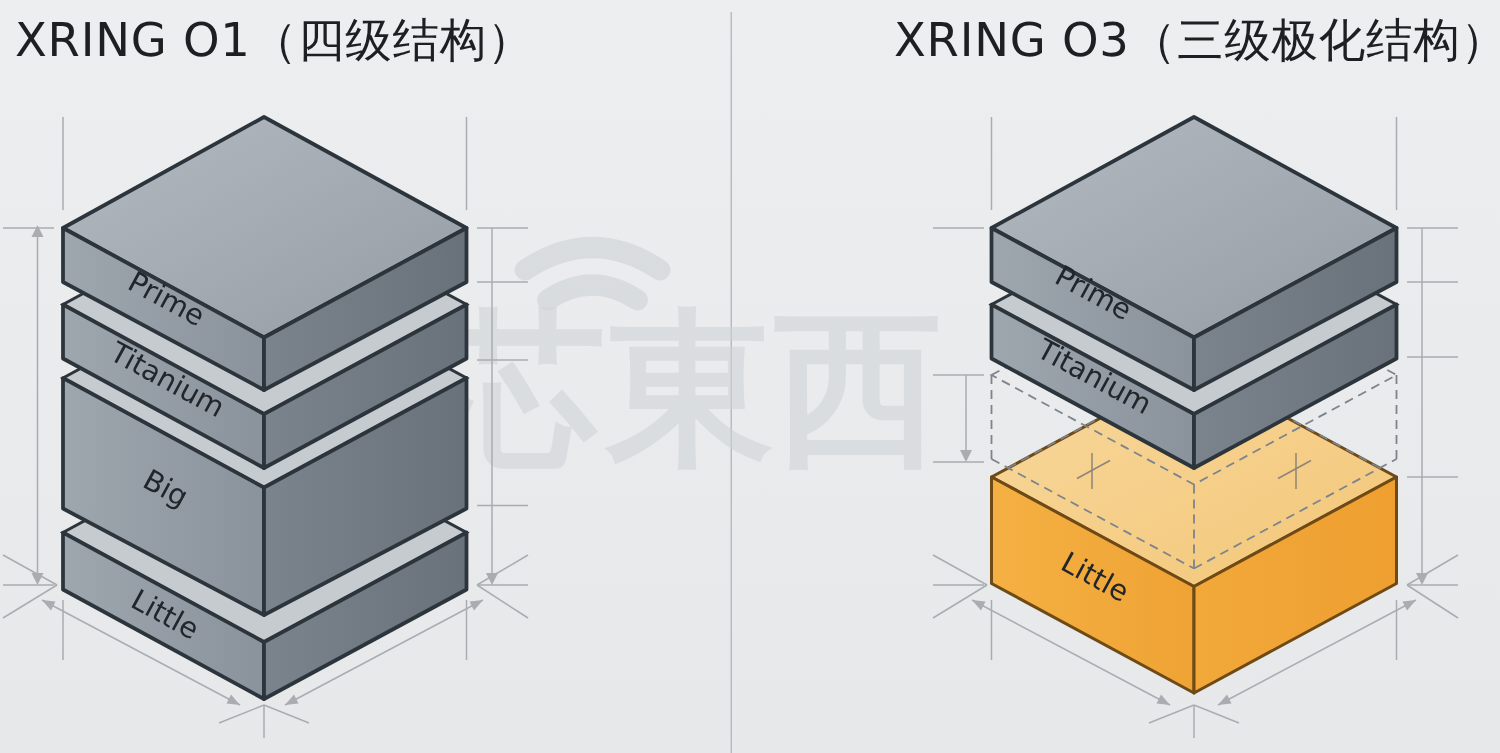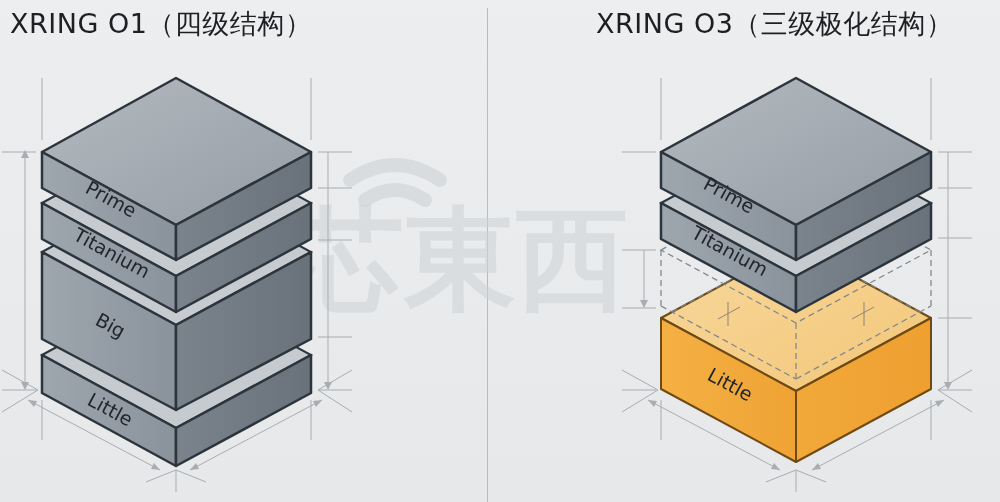--- a/index.html
+++ b/index.html
@@ -1,18 +1,18 @@
 <!DOCTYPE html>
 <html><head>
 <meta charset="utf-8">
 <style>
   html,body{margin:0;padding:0;}
   body{width:1000px;height:502px;overflow:hidden;background:#e9ebec;font-family:"DejaVu Sans","Liberation Sans",sans-serif;position:relative;}
   .bg{position:absolute;inset:0;background:linear-gradient(180deg,#eceeef 0%,#e6e8ea 100%);}
-  .title{position:absolute;top:6px;font-size:27px;color:#1d1f22;letter-spacing:0.5px;white-space:nowrap;font-family:"DejaVu Sans","Liberation Sans",sans-serif;}
+  .title{position:absolute;top:6px;font-size:31px;color:#1d1f22;letter-spacing:0.5px;white-space:nowrap;font-family:"DejaVu Sans","Liberation Sans",sans-serif;}
   .title-left{left:10px;}
   .title-right{left:596px;}
   .divider{position:absolute;left:487px;top:8px;width:1px;height:494px;background:#b9bcbf;}
   svg.stage{position:absolute;left:0;top:0;}
   .lbl{font-family:"DejaVu Sans","Liberation Sans",sans-serif;font-size:19px;fill:#22262b;}
   .wm{font-family:"DejaVu Sans","Liberation Sans",sans-serif;font-weight:bold;fill:#cfd3d7;opacity:0.55;}
 </style>
 </head>
 <body>
 

